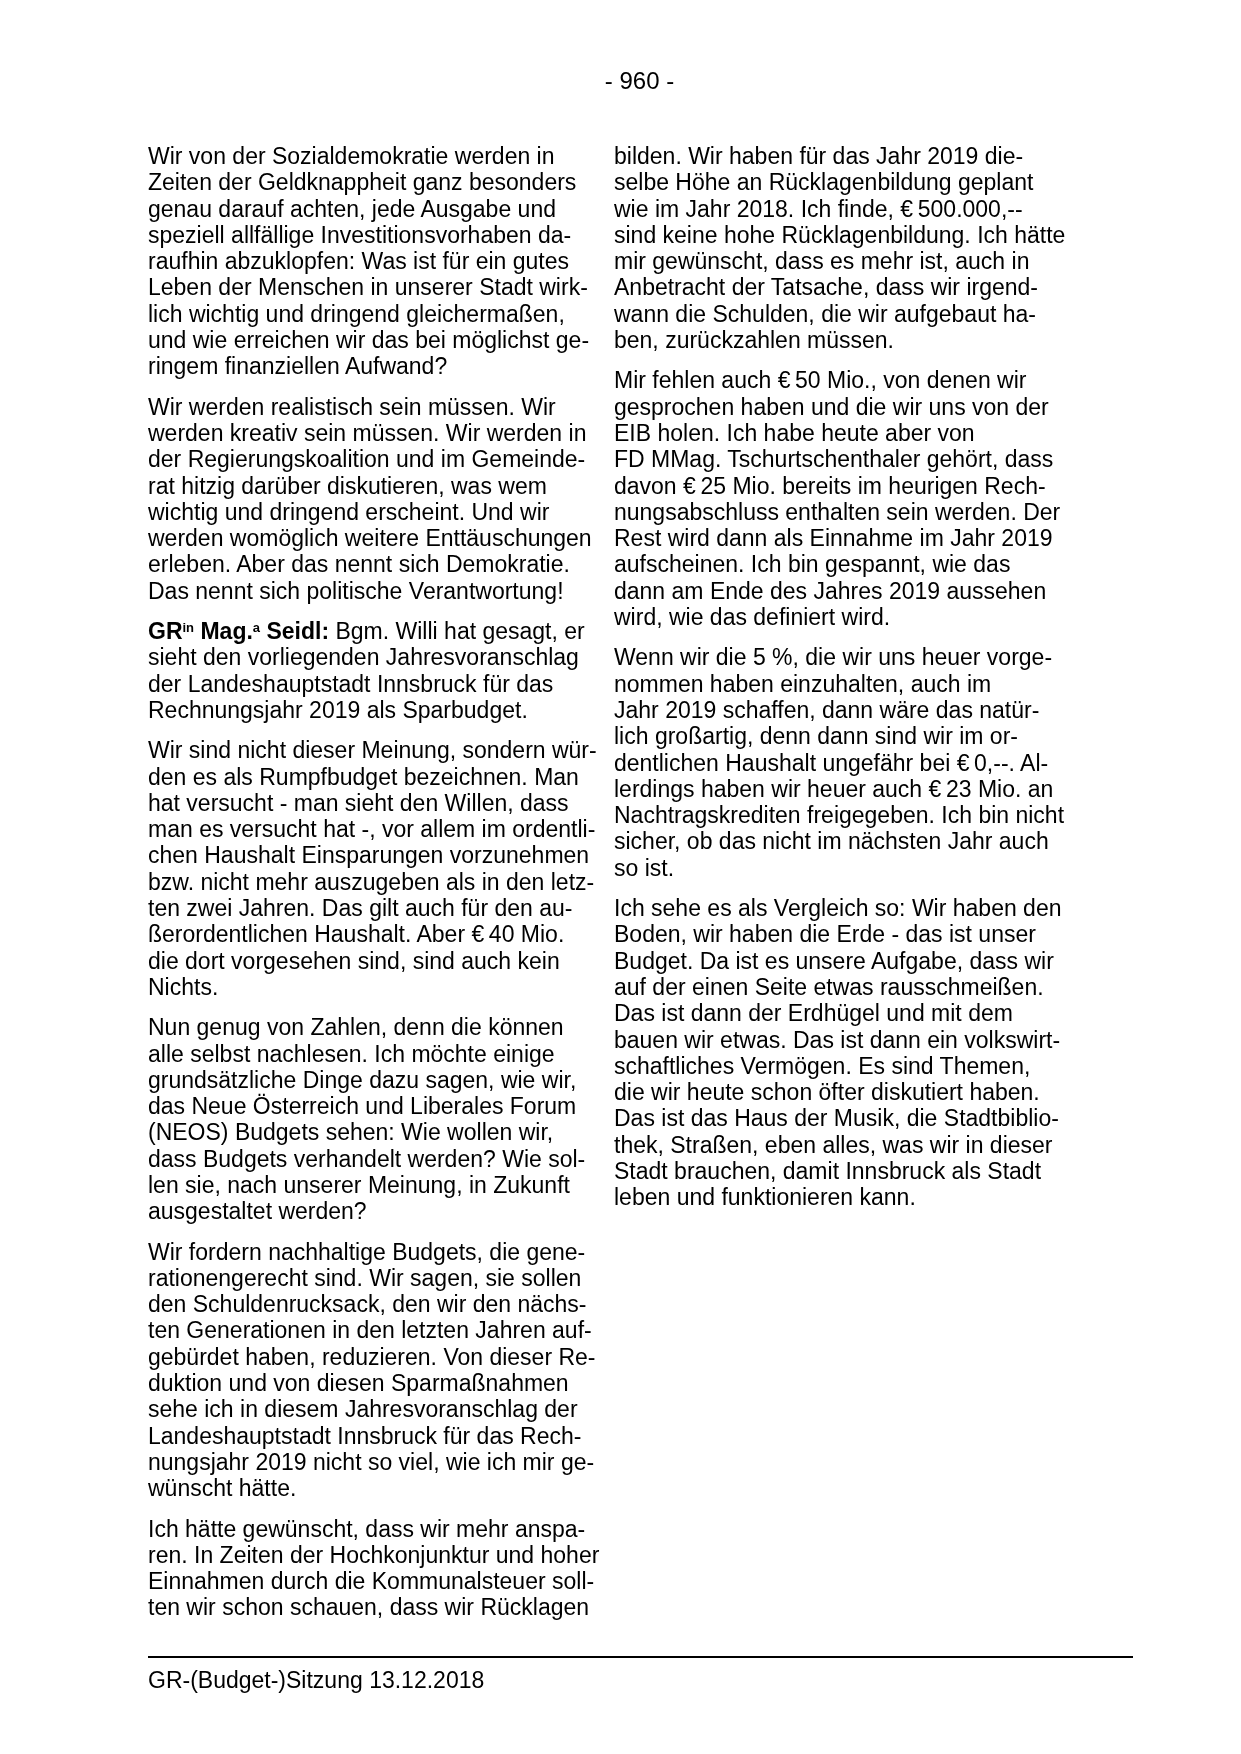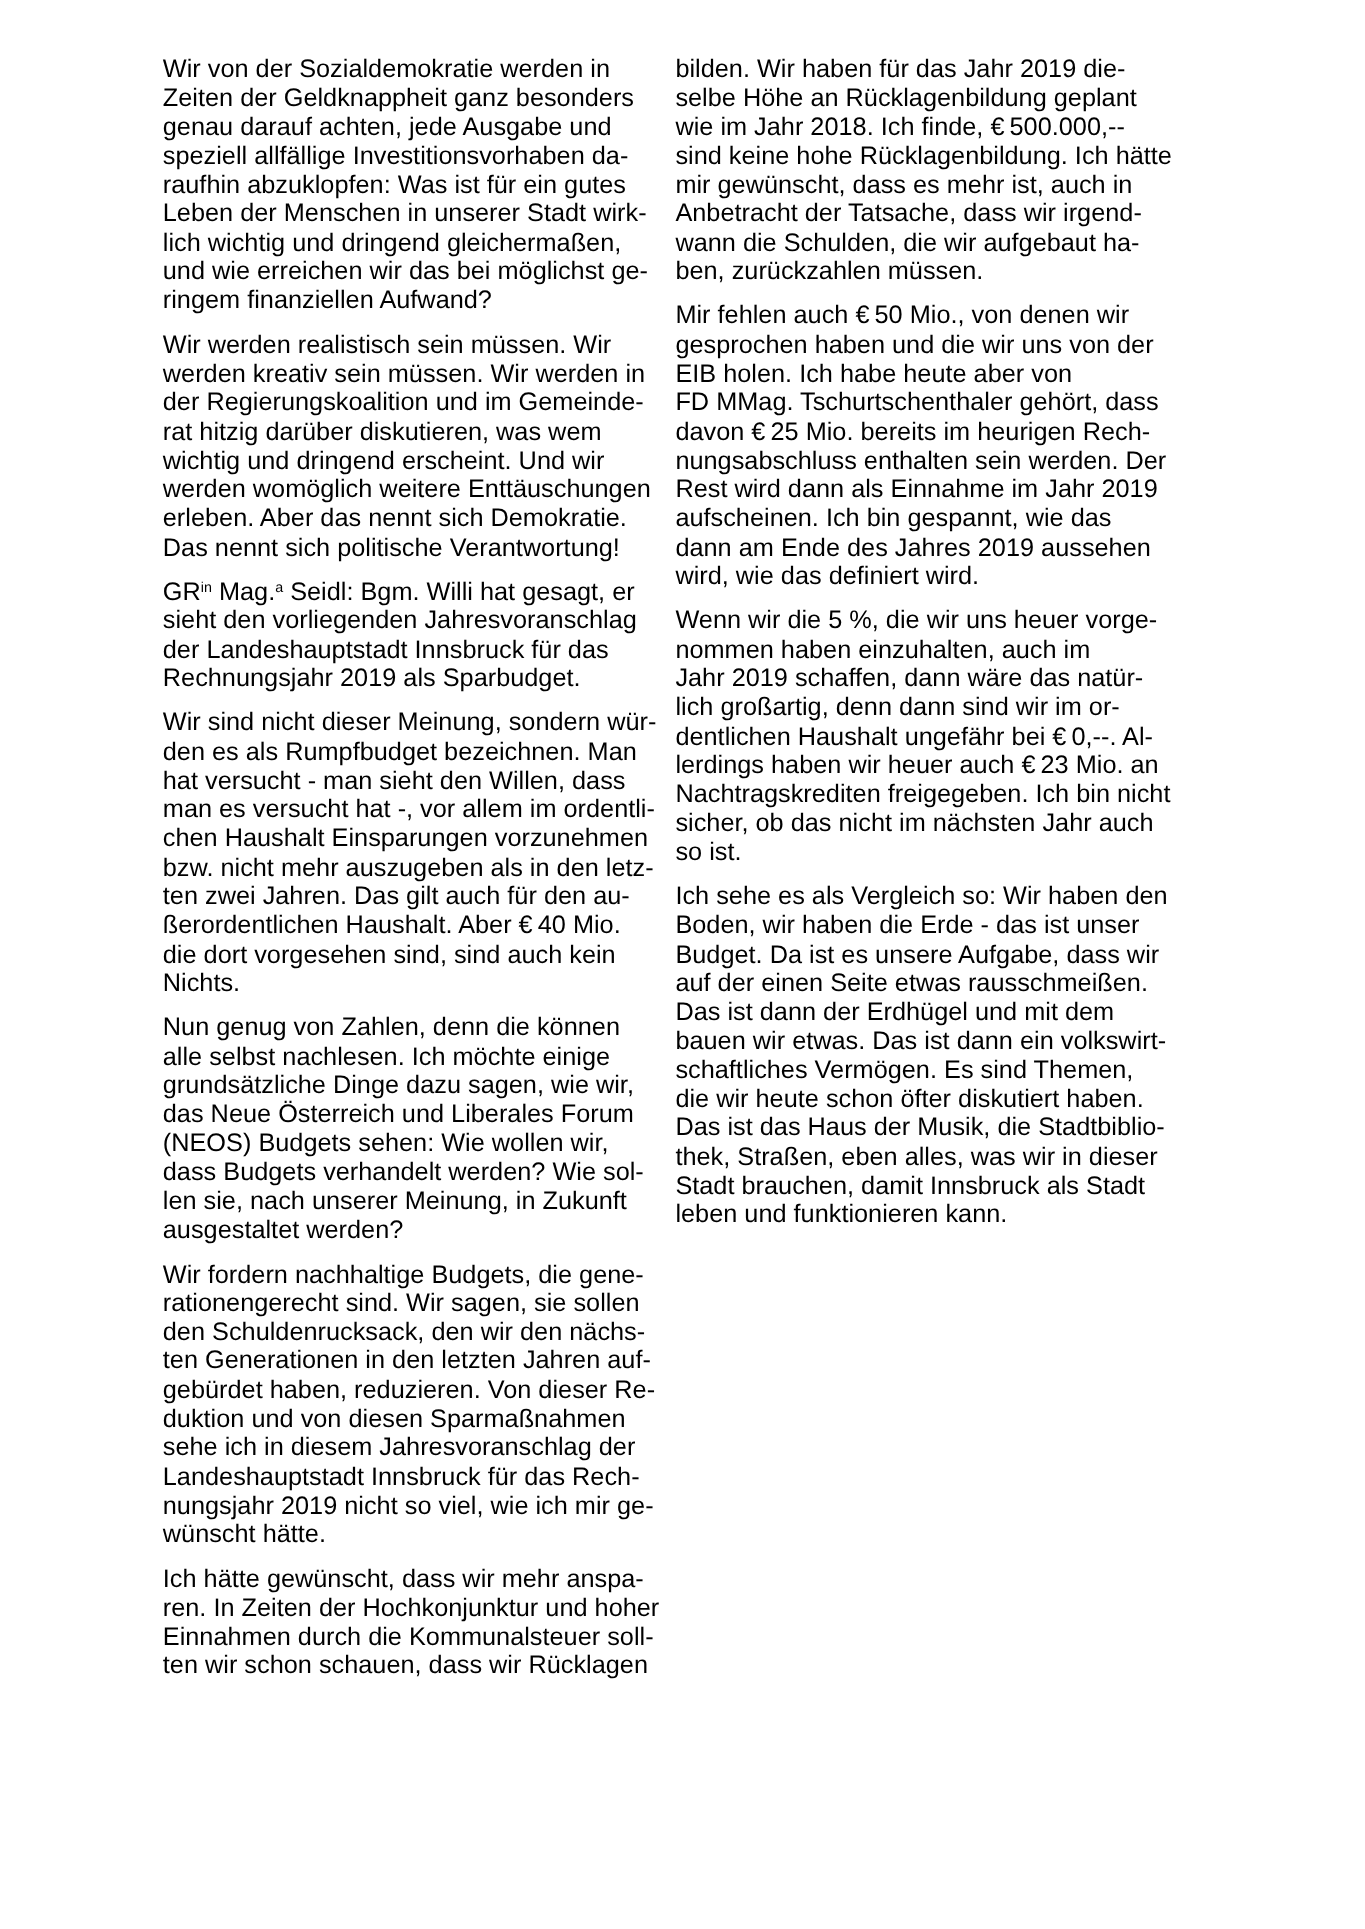--- a/index.html
+++ b/index.html
@@ -26,21 +26,21 @@
     margin: 49px 0 0 148px;
   }
   .col { width: 466px; }
   .para {
     margin: 0 0 14px 0;
     font-size: 23px;
     line-height: 26.3px;
     letter-spacing: 0;
   }
   .t { white-space: pre-line; }
-  .speaker { font-weight: normal; text-align: right; }
+  .speaker { font-weight: bold; text-align: right; }
   .sup {
     font-size: 13px;
     line-height: 0;
     vertical-align: 7px;
   }
   .footer {
     position: absolute;
     left: 148px;
     top: 1656px;
     width: 985px;
@@ -50,20 +50,21 @@
     padding-top: 9px;
     font-size: 23px;
     line-height: 26px;
   }
 </style>
 </head>
 <body>
 
 <div class="page">
 
+  <div class="page-header">- 960 -</div>
 
   <div class="columns">
 
     <div class="col">
       <p class="para t">Wir von der Sozialdemokratie werden in
 Zeiten der Geldknappheit ganz besonders
 genau darauf achten, jede Ausgabe und
 speziell allfällige Investitionsvorhaben da-
 raufhin abzuklopfen: Was ist für ein gutes
 Leben der Menschen in unserer Stadt wirk-
@@ -153,14 +154,17 @@
 schaftliches Vermögen. Es sind Themen,
 die wir heute schon öfter diskutiert haben.
 Das ist das Haus der Musik, die Stadtbiblio-
 thek, Straßen, eben alles, was wir in dieser
 Stadt brauchen, damit Innsbruck als Stadt
 leben und funktionieren kann.</p>
     </div>
 
   </div>
 
+  <div class="footer">
+    <div class="footer-text t">GR-(Budget-)Sitzung 13.12.2018</div>
+  </div>
 
 </div>
 
 </body></html>

